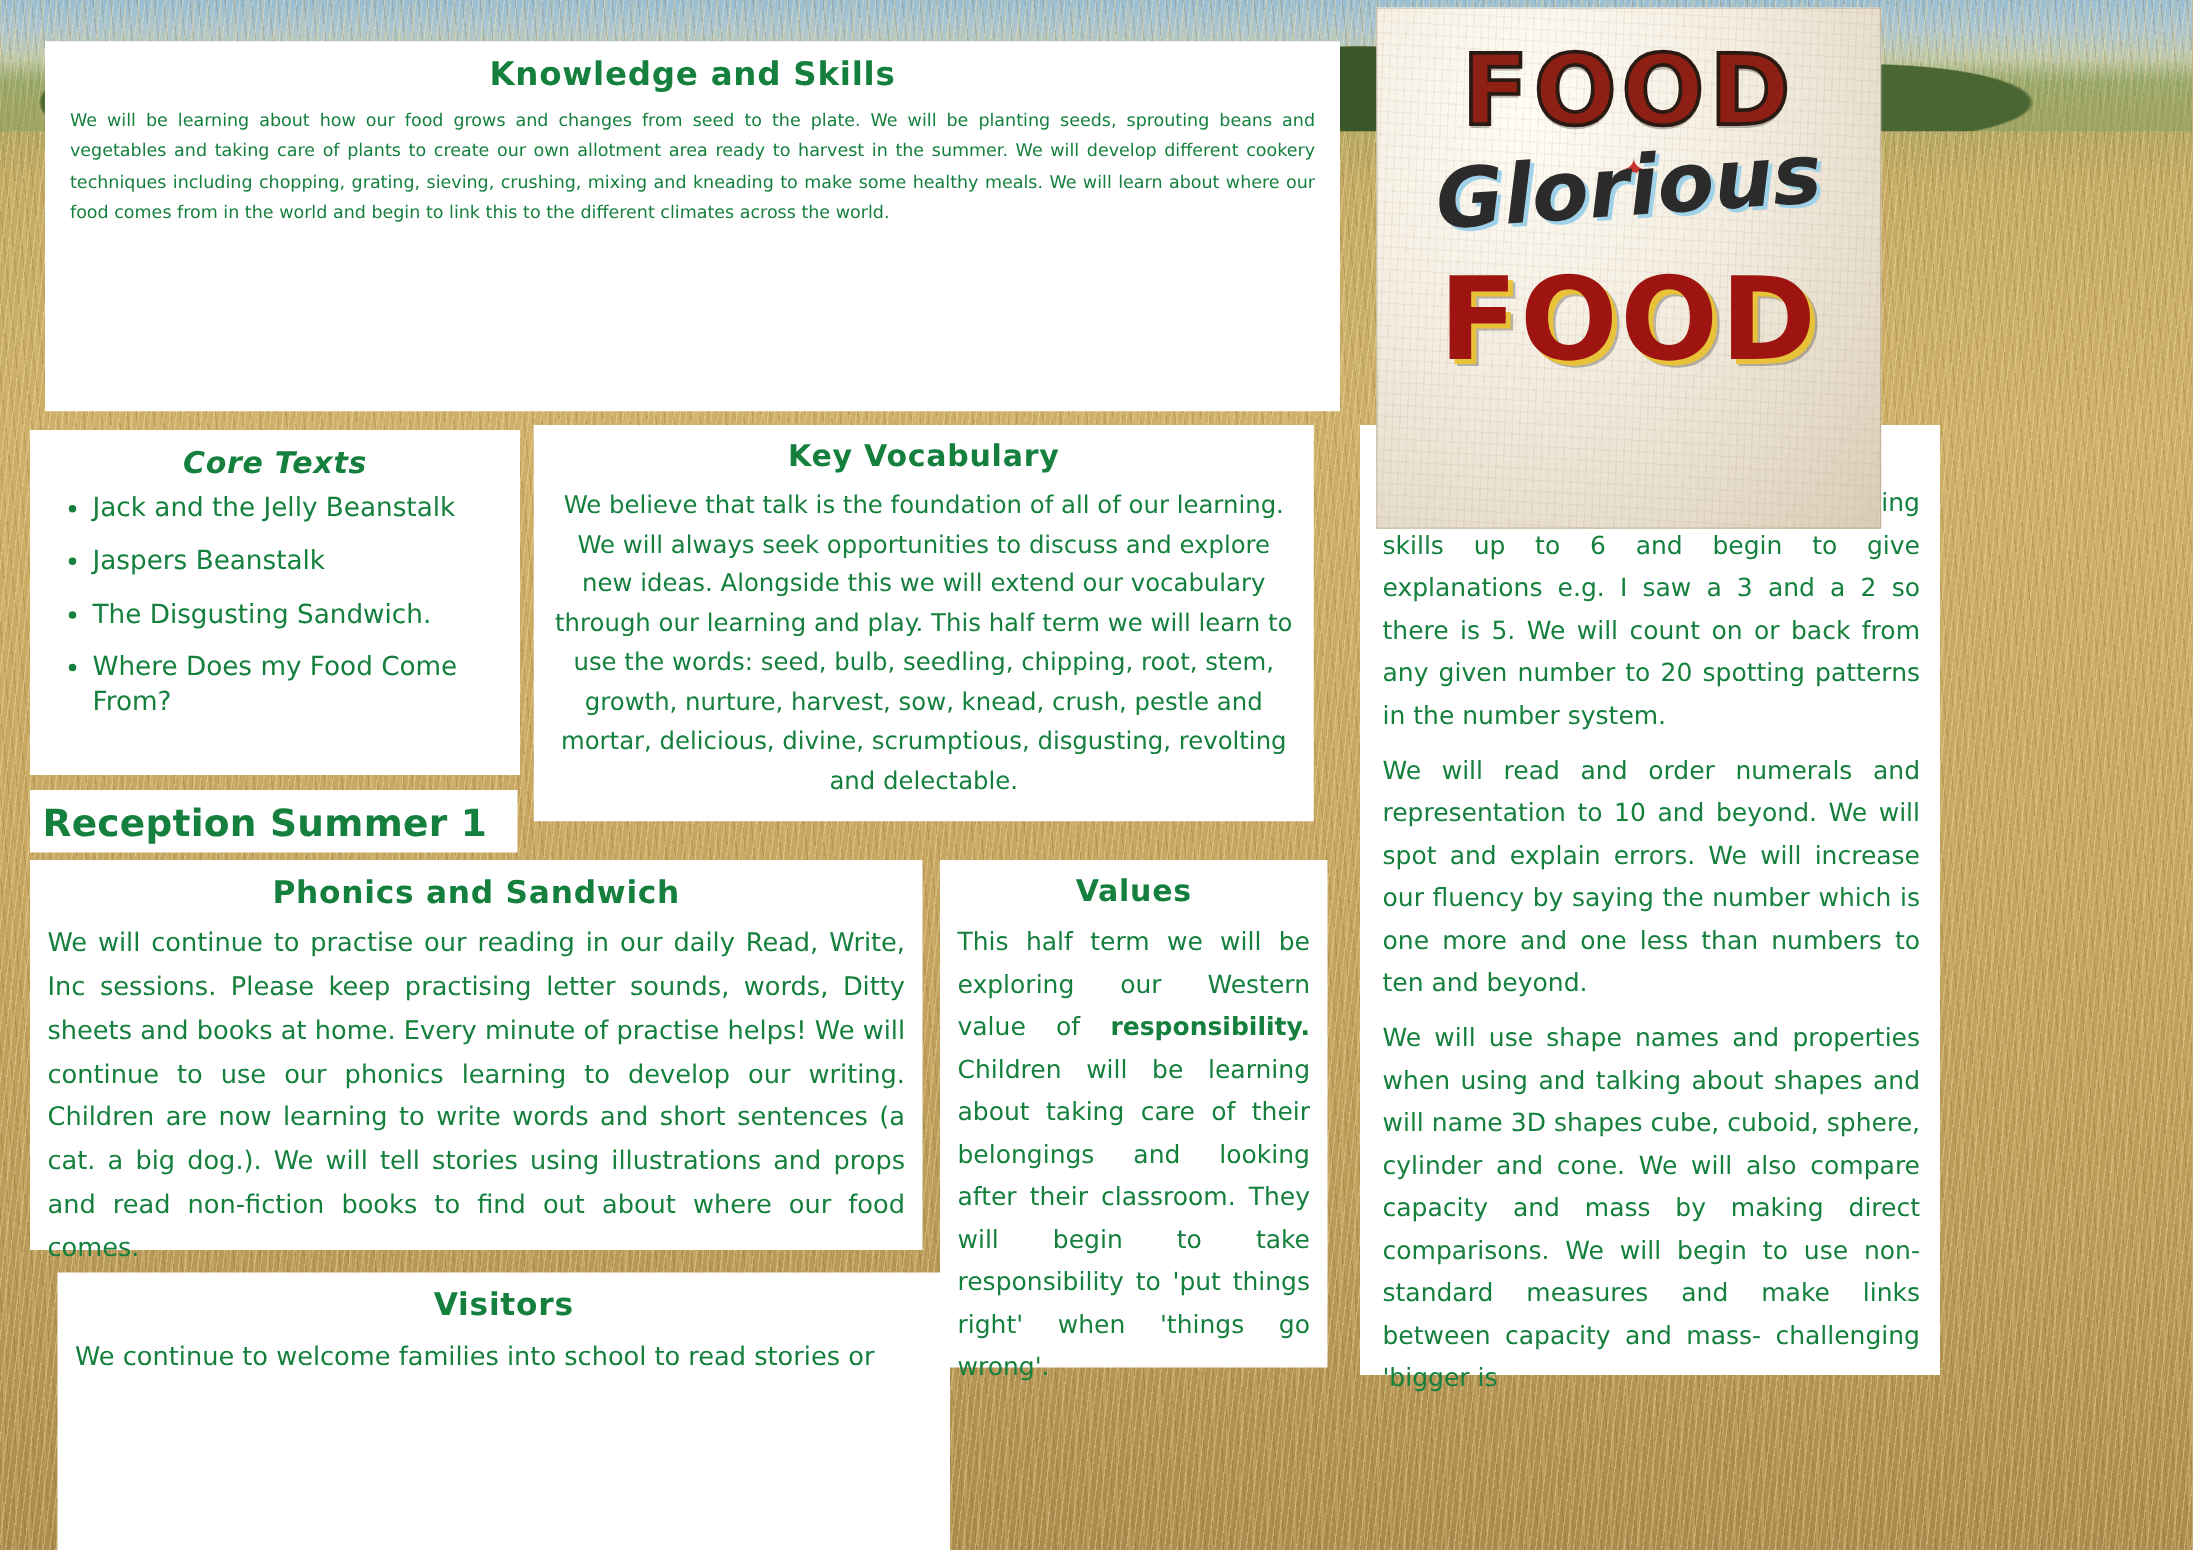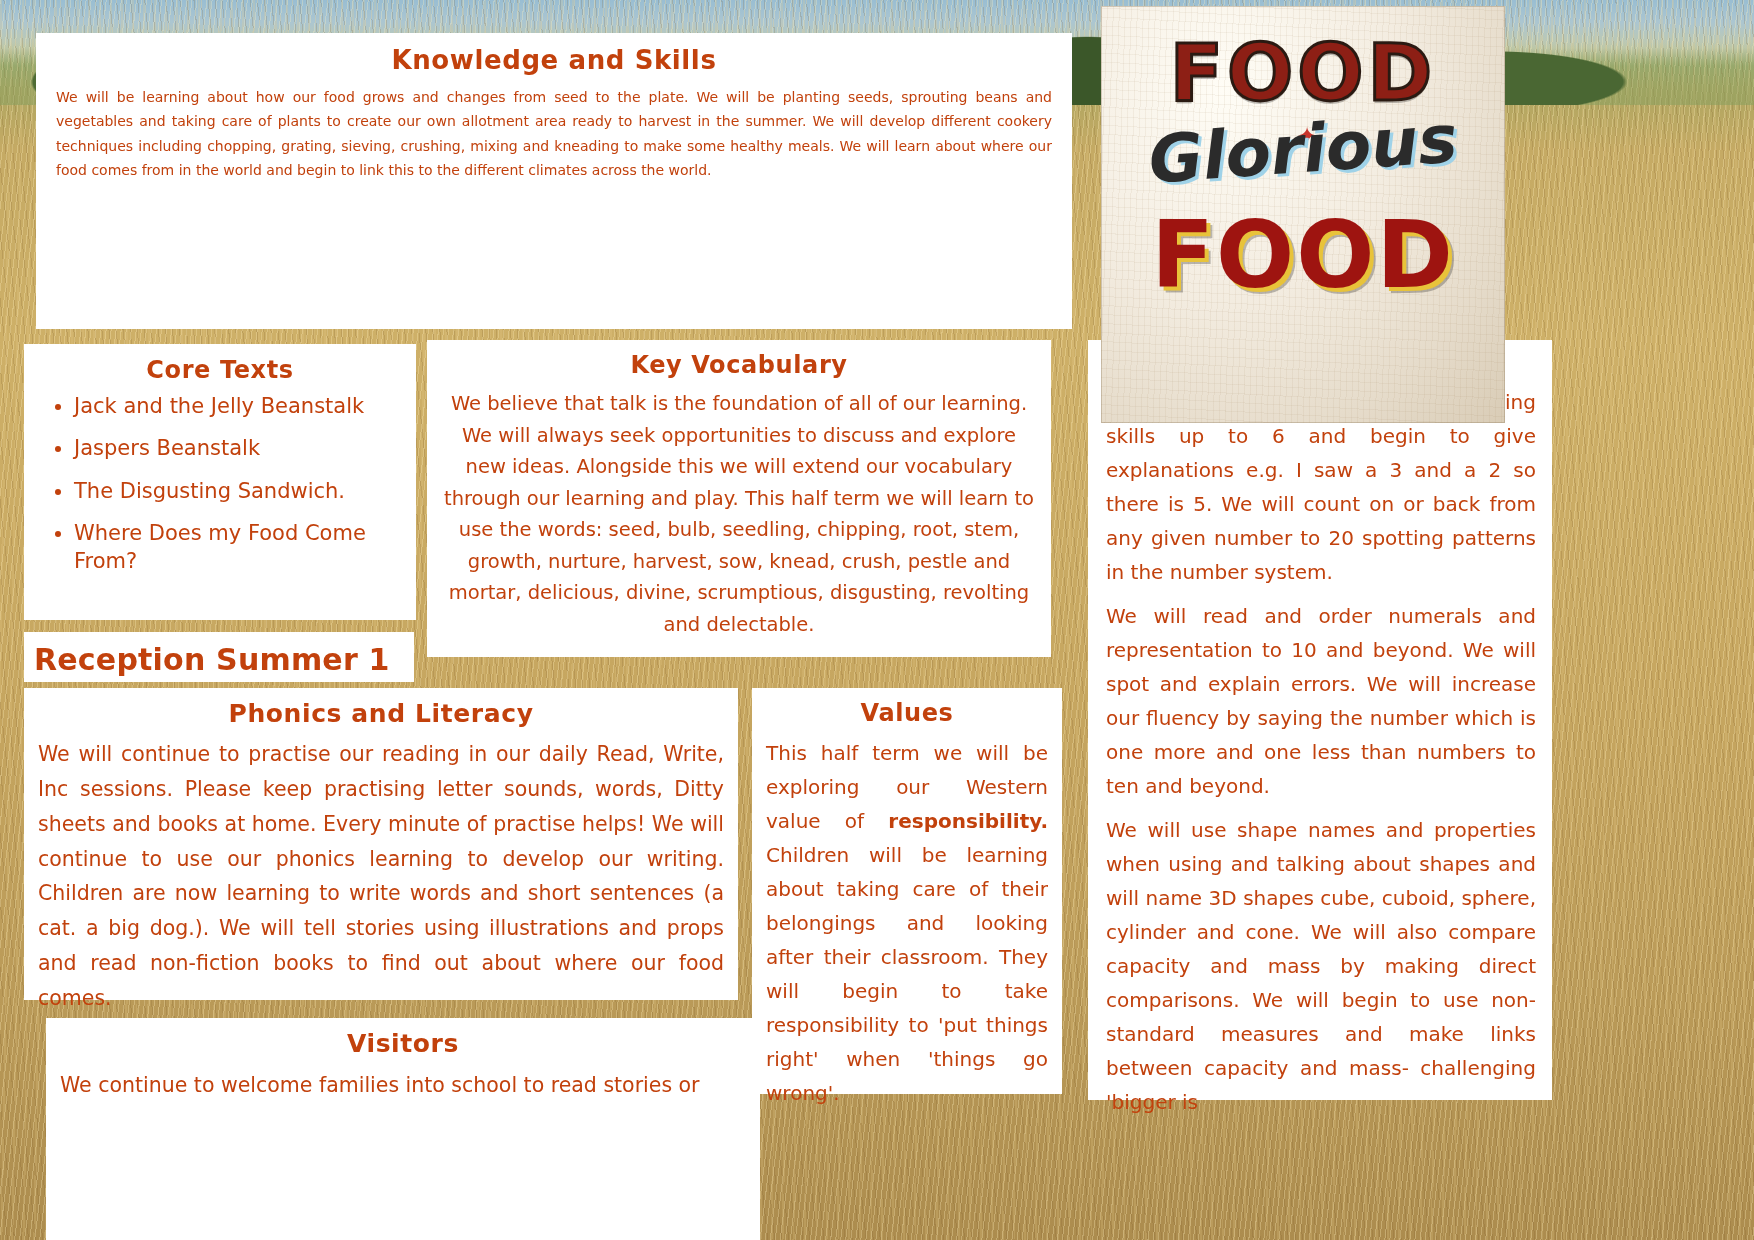--- a/index.html
+++ b/index.html
@@ -56,21 +56,21 @@
       radial-gradient(ellipse 220px 50px at 85% 78%, #4a6733 0%, #4a6733 60%, rgba(74,103,51,0) 62%),
       linear-gradient(180deg, rgba(150,190,215,0) 0%, rgba(150,190,215,0) 40%, rgba(140,160,95,0.6) 100%);
   }
 
   
   .card {
     position: absolute;
     background: #ffffff;
     z-index: 5;
     box-sizing: border-box;
-    color: #c2410c;
+    color: #15803d;
     font-family: "DejaVu Sans", sans-serif;
   }
   .card h2 {
     margin: 0 0 6px 0;
     text-align: center;
     font-size: 25px;
     font-weight: bold;
     letter-spacing: 0.6px;
   }
   .card p {
@@ -85,21 +85,21 @@
     left: 36px; top: 33px; width: 1036px; height: 296px;
     padding: 12px 20px 14px 20px;
   }
   #knowledge h2 { font-size: 26px; margin-bottom: 10px; }
   #knowledge p { font-size: 14px; line-height: 1.74; text-align: justify; }
 
   #coretexts {
     left: 24px; top: 344px; width: 392px; height: 276px;
     padding: 12px 16px 10px 16px;
   }
-  #coretexts h2 { font-size: 24px; margin-bottom: 8px; }
+  #coretexts h2 { font-size: 24px; margin-bottom: 8px; font-style: italic; }
   #coretexts ul {
     margin: 6px 0 0 0;
     padding-left: 34px;
     font-size: 21px;
     line-height: 1.35;
   }
   #coretexts li { margin-bottom: 14px; }
 
   #vocab {
     left: 427px; top: 340px; width: 624px; height: 317px;
@@ -241,21 +241,21 @@
   <p>We will continue to build on our subitising skills up to 6 and begin to give explanations e.g. I saw a 3 and a 2 so there is 5. We will count on or back from any given number to 20 spotting patterns in the number system.</p>
   <p>We will read and order numerals and representation to 10 and beyond. We will spot and explain errors. We will increase our fluency by saying the number which is one more and one less than numbers to ten and beyond.</p>
   <p>We will use shape names and properties when using and talking about shapes and will name 3D shapes cube, cuboid, sphere, cylinder and cone. We will also compare capacity and mass by making direct comparisons. We will begin to use non-standard measures and make links between capacity and mass- challenging 'bigger is</p>
 </div>
 
 <div class="card" id="titlebar">
   <span class="title-text">Reception Summer 1</span>
 </div>
 
 <div class="card" id="phonics">
-  <h2>Phonics and Literacy</h2>
+  <h2>Phonics and Sandwich</h2>
   <p>We will continue to practise our reading in our daily Read, Write, Inc sessions. Please keep practising letter sounds, words, Ditty sheets and books at home. Every minute of practise helps! We will continue to use our phonics learning to develop our writing. Children are now learning to write words and short sentences (a cat. a big dog.). We will tell stories using illustrations and props and read non-fiction books to find out about where our food comes.</p>
 </div>
 
 <div class="card" id="values">
   <h2>Values</h2>
   <p><span>This half term we will be exploring  our Western value of </span><span class="bold-word">responsibility.</span><span> Children will be learning about taking care of their belongings and looking after their classroom. They will begin to take responsibility to 'put things right' when 'things go wrong'.</span></p>
 </div>
 
 <div class="card" id="visitors">
   <h2>Visitors</h2>

